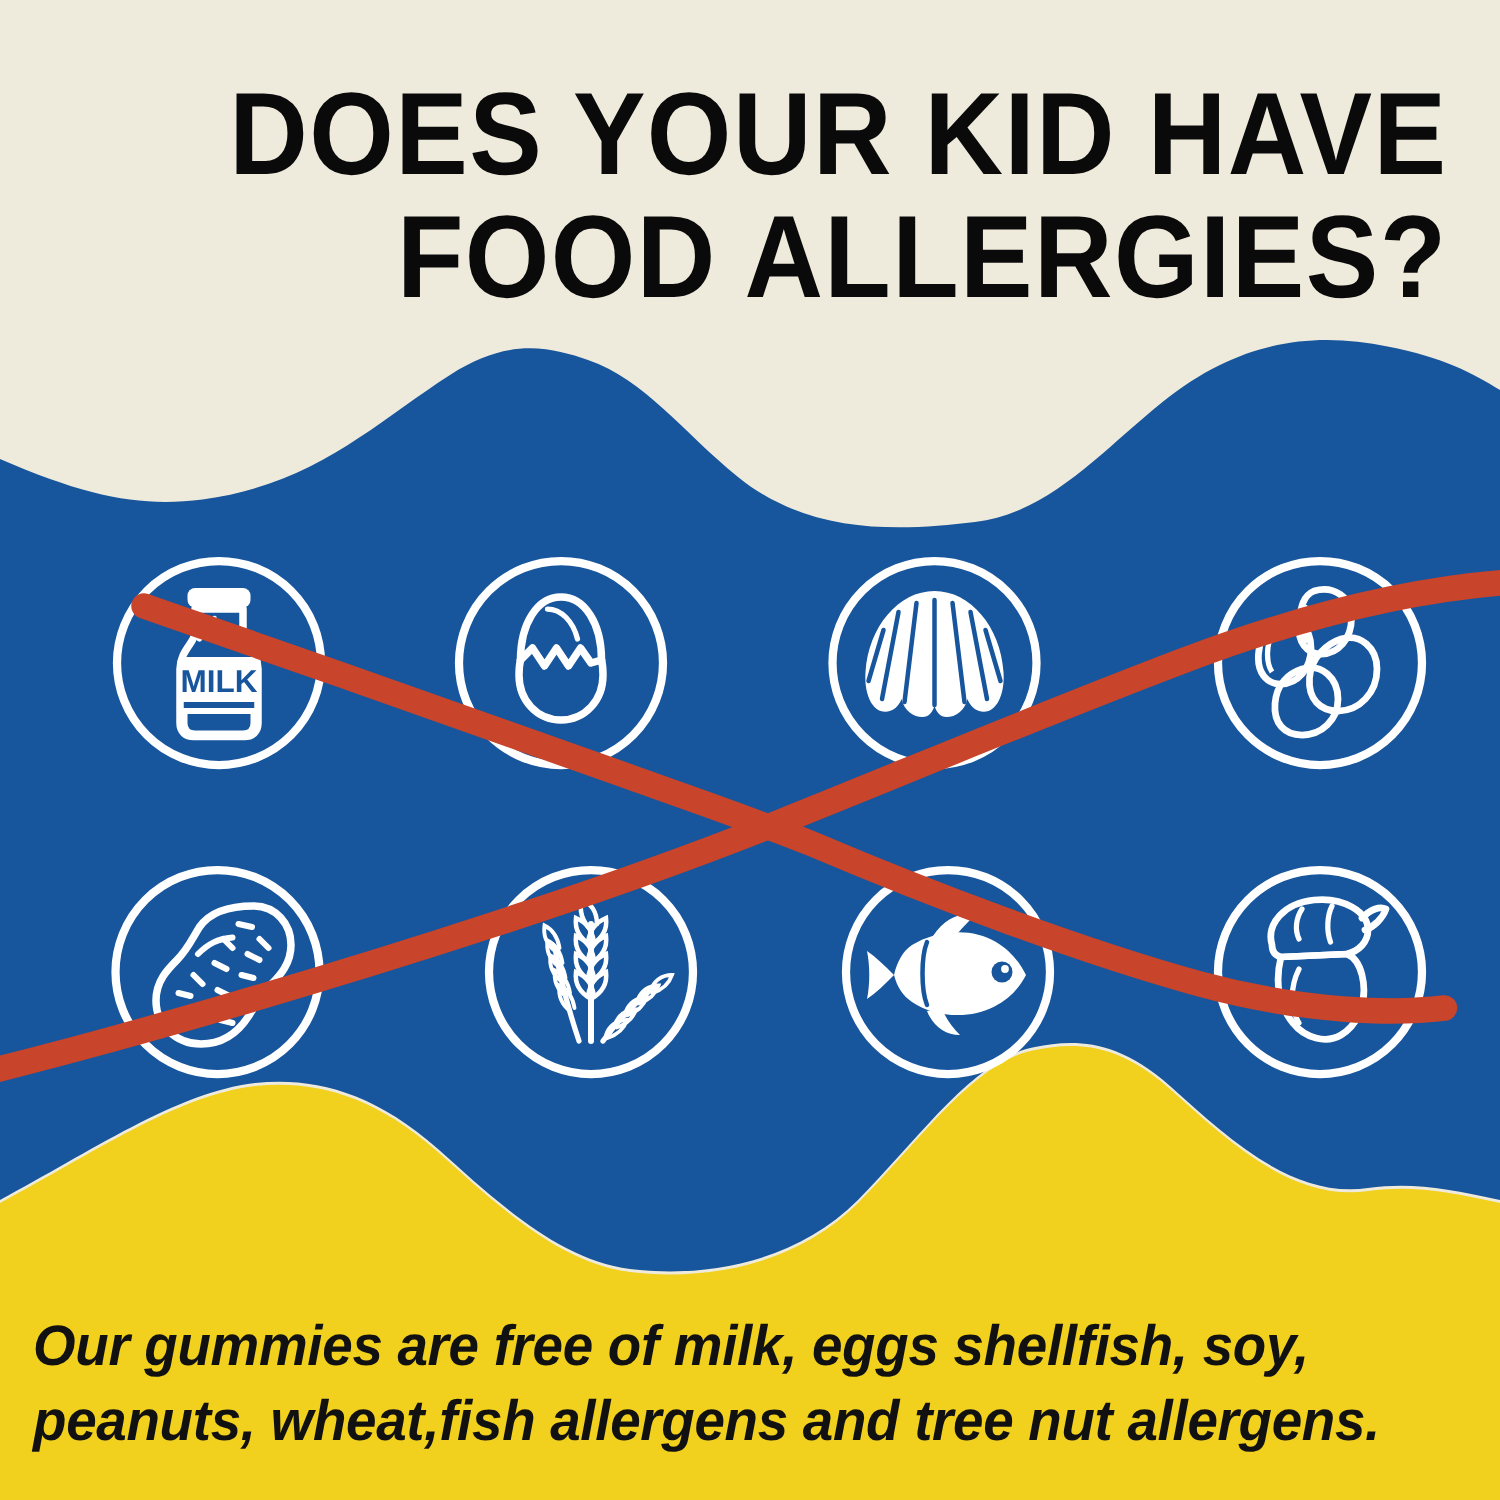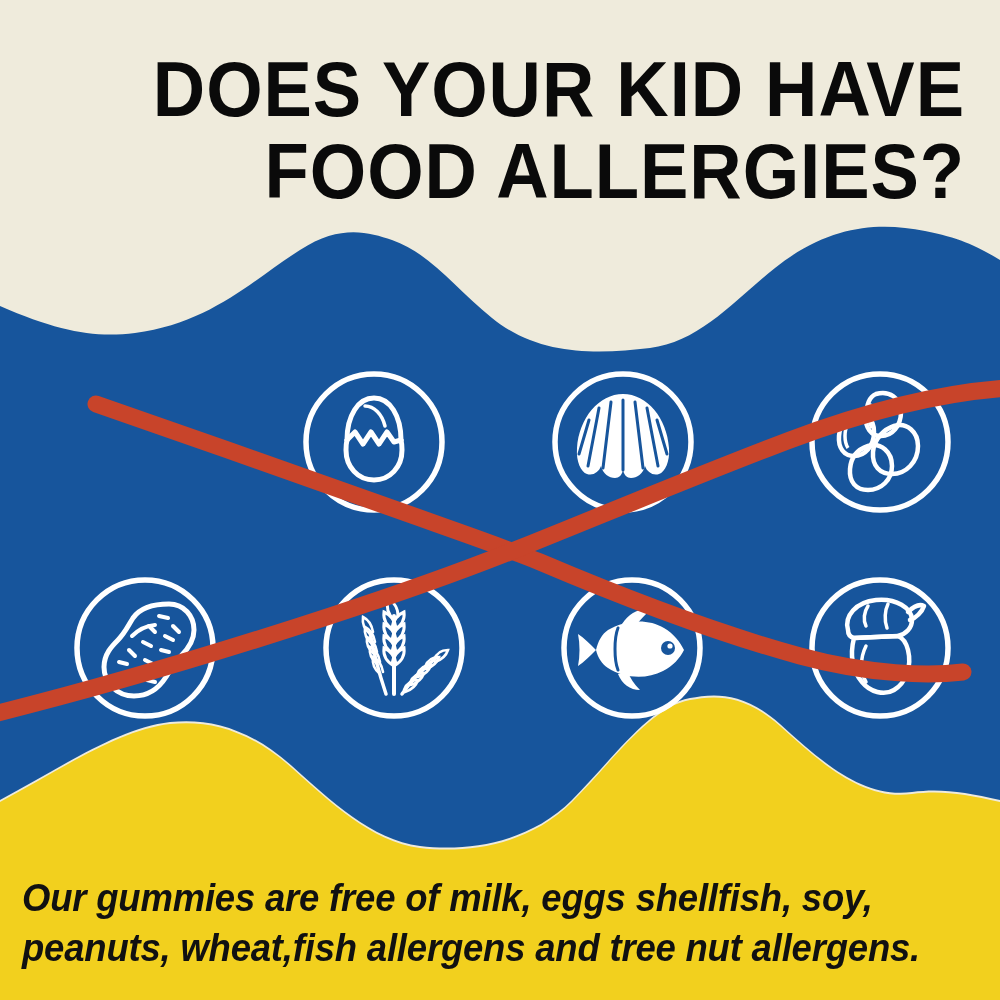--- a/index.html
+++ b/index.html
@@ -142,20 +142,40 @@
              L 1000,1000 L 0,1000 Z"></path>
   </svg>
 
   <div id="headline">
     <span class="hl-line">DOES YOUR KID HAVE</span>
     <span class="hl-line">FOOD ALLERGIES?</span>
   </div>
 
   <div id="icon-grid">
 
+    <div class="icon-badge" style="left:74px; top:370px;">
+      <svg viewBox="0 0 144 144">
+        <circle cx="72" cy="72" r="68" fill="none" stroke="#FFFFFF" stroke-width="5.5"></circle>
+        <g>
+
+          <rect x="51" y="22" width="42" height="13" rx="5" fill="#FFFFFF"></rect>
+
+          <path d="M56,36 L56,52 C56,58 46,64 46,76 L46,112 C46,118 50,121 55,121
+                   L89,121 C94,121 98,118 98,112 L98,76 C98,64 88,58 88,52 L88,36 Z" fill="none" stroke="#FFFFFF" stroke-width="5" stroke-linejoin="round"></path>
+
+          <rect x="47" y="68" width="50" height="30" fill="#FFFFFF"></rect>
+          <text x="72" y="91" text-anchor="middle" font-family="Liberation Sans, sans-serif" font-size="21" font-weight="bold" fill="#17559C">MILK</text>
+
+          <path d="M62,42 L59,56" stroke="#FFFFFF" stroke-width="3.5" stroke-linecap="round" fill="none"></path>
+          <path d="M69,42 L66,52" stroke="#FFFFFF" stroke-width="3" stroke-linecap="round" fill="none"></path>
+
+          <path d="M49,104 L95,104 L95,112 C95,117 92,119 88,119 L56,119 C52,119 49,117 49,112 Z" fill="none" stroke="#FFFFFF" stroke-width="4"></path>
+        </g>
+      </svg>
+    </div>
 
     <div class="icon-badge" style="left:302px; top:370px;">
       <svg viewBox="0 0 144 144">
         <circle cx="72" cy="72" r="68" fill="none" stroke="#FFFFFF" stroke-width="5.5"></circle>
         <g fill="none" stroke="#FFFFFF" stroke-width="5" stroke-linejoin="round" stroke-linecap="round">
 
           <path d="M45,70 C45,46 56,28 72,28 C88,28 99,46 99,70"></path>
 
           <path d="M45,70 L53,62 L61,74 L69,62 L77,74 L85,62 L92,72 L99,70"></path>
 

